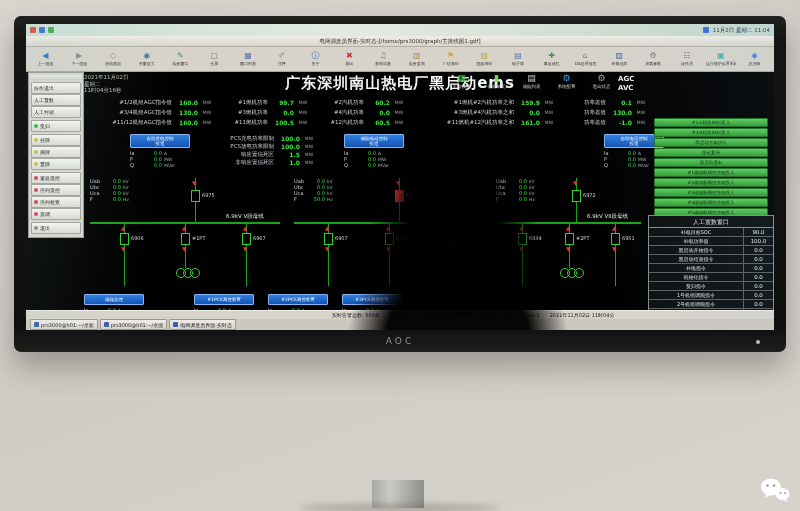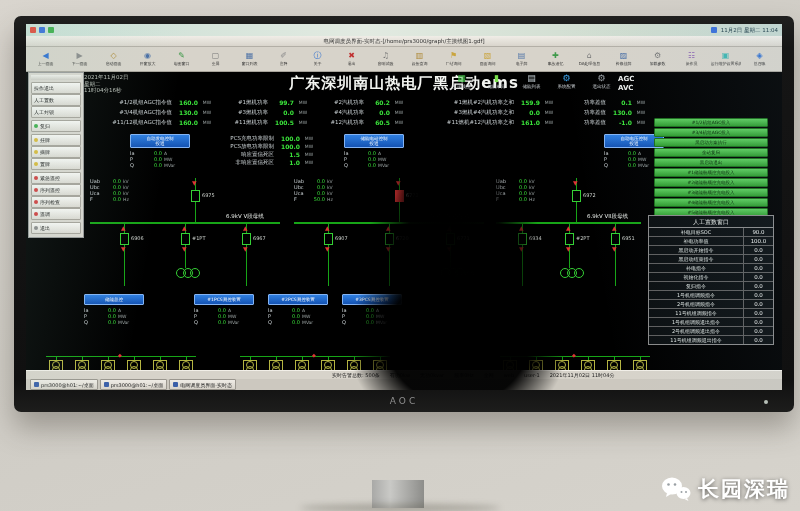--- a/index.html
+++ b/index.html
@@ -1,22 +1,22 @@
 <!DOCTYPE html>
 <html><head>
 <meta charset="utf-8">
 <style>
   html,body{margin:0;padding:0;}
   body{width:800px;height:511px;overflow:hidden;position:relative;
     font-family:"DejaVu Sans","Liberation Sans",sans-serif;
     background:linear-gradient(160deg,#d9d5ce 0%,#cfccc5 45%,#d6d3cc 100%);}
   
-  .monitor{position:absolute;left:14px;top:16px;width:772px;height:396px;
+  .monitor{position:absolute;left:14px;top:16px;width:772px;height:336px;
     background:linear-gradient(180deg,#20201f,#151515 8%,#101010 92%,#1d1d1c);
-    border-radius:7px;box-shadow:0 16px 28px rgba(60,55,45,.35);padding-left:8px;}
+    border-radius:7px;box-shadow:0 16px 28px rgba(60,55,45,.35);}
   .screen{position:absolute;left:12px;top:8px;right:12px;bottom:22px;background:#000;
     display:flex;flex-direction:column;overflow:hidden;}
   .bezel-brand{position:absolute;left:0;right:0;bottom:2px;height:18px;text-align:center;
     color:#8f8f8f;font-size:9px;letter-spacing:3px;line-height:18px;}
   .led{position:absolute;right:26px;bottom:8px;width:4px;height:4px;border-radius:50%;background:#dfe8e0;opacity:.8;}
   .stand{position:absolute;left:372px;top:480px;width:52px;height:28px;
     background:linear-gradient(90deg,#a9a9a7,#c9c9c6 35%,#8d8d8a);}
   .stand-shadow{position:absolute;left:300px;top:504px;width:200px;height:8px;border-radius:50%;
     background:rgba(90,85,75,.35);filter:blur(3px);}
   
@@ -1167,14 +1167,13 @@
   <svg width="30" height="26" viewBox="0 0 30 26">
     <ellipse cx="11" cy="10" rx="10" ry="8.6" fill="#ffffff"></ellipse>
     <path d="M6 17 L5 21 L10 18 Z" fill="#ffffff"></path>
     <circle cx="7.5" cy="8.5" r="1.3" fill="#9aa0a4"></circle>
     <circle cx="14" cy="8.5" r="1.3" fill="#9aa0a4"></circle>
     <ellipse cx="22.5" cy="17" rx="7" ry="6" fill="#ffffff"></ellipse>
     <path d="M26 22 L27.5 25 L23.5 23 Z" fill="#ffffff"></path>
     <circle cx="20.5" cy="16" r="1" fill="#9aa0a4"></circle>
     <circle cx="25" cy="16" r="1" fill="#9aa0a4"></circle>
   </svg>
-  <span class="wm-text">长园深瑞</span>
 </div>
 
 </body></html>

